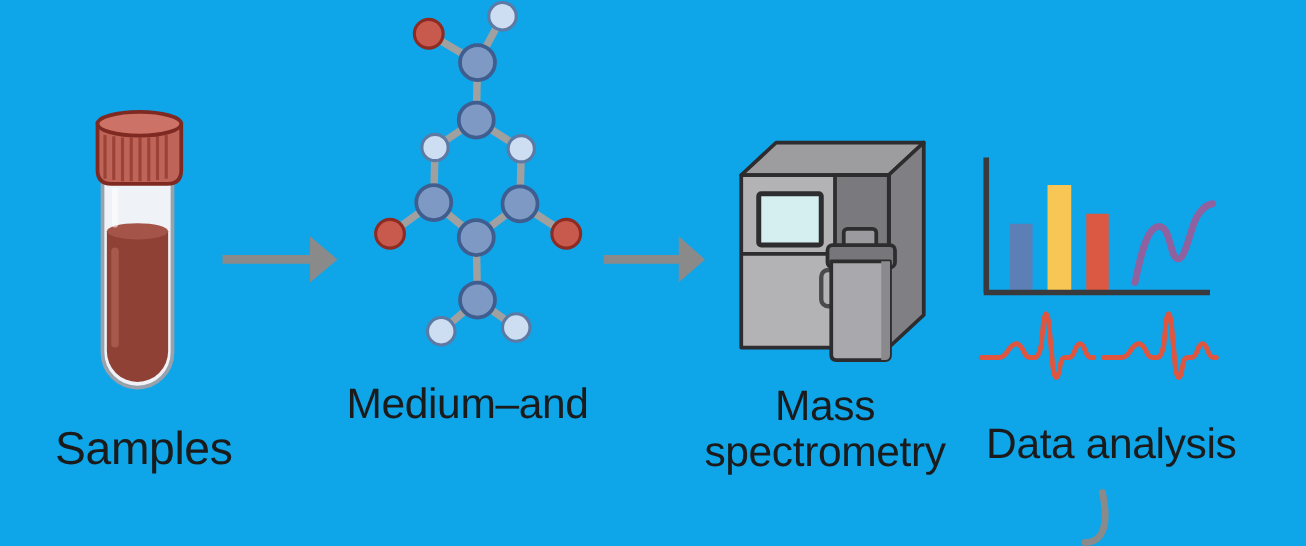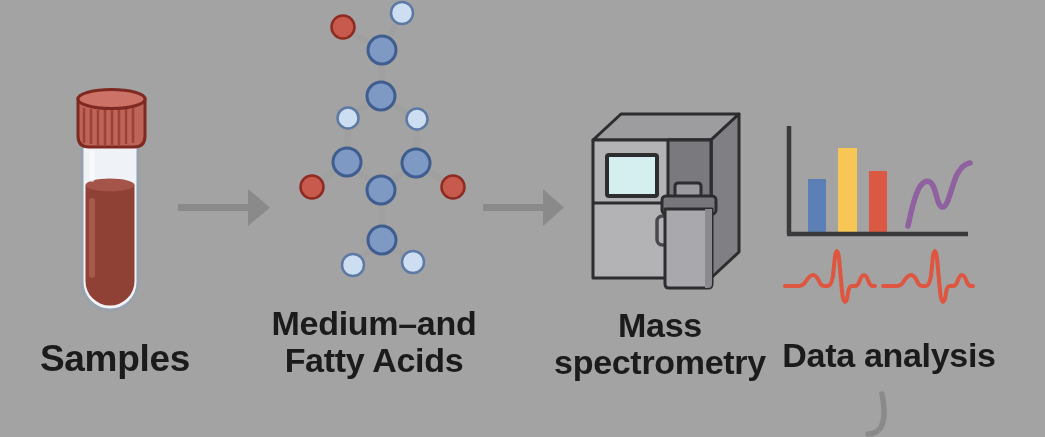--- a/index.html
+++ b/index.html
@@ -1,23 +1,22 @@
 <!DOCTYPE html>
 <html><head>
 <meta charset="utf-8">
 <style>
   html, body { margin: 0; padding: 0; background: #ffffff; }
   .canvas {
     position: relative;
     width: 1045px;
     height: 437px;
-    background: #a3a3a3;
+    background: #0ea5e9;
     overflow: hidden;
     font-family: "Liberation Sans", sans-serif;
-    font-weight: bold;
   }
   .abs { position: absolute; }
   .step-label {
     position: absolute;
     text-align: center;
     color: #1b1b1b;
     letter-spacing: -0.3px;
   }
   .label-lg { font-size: 37px; }
   .label-md { font-size: 34px; line-height: 37px; }
@@ -141,21 +140,20 @@
   </svg>
 
   <svg class="abs" style="left:858px; top:390px;" width="36" height="47" viewBox="0 0 36 47">
     <path d="M24,4 C26,14 27,25 25,32 C23,40 17,44 10,44" fill="none" stroke="#8a8a8a" stroke-width="5.5" stroke-linecap="round"></path>
   </svg>
 
   <div class="step-label label-lg" style="left:25px; top:338px; width:180px;">Samples</div>
 
   <div class="step-label label-md" style="left:244px; top:305px; width:260px;">
     <div>Medium–and</div>
-    <div>Fatty Acids</div>
   </div>
 
   <div class="step-label label-md" style="left:540px; top:307px; width:240px;">
     <div>Mass</div>
     <div>spectrometry</div>
   </div>
 
   <div class="step-label label-md" style="left:758px; top:337px; width:262px;">Data analysis</div>
 
 </div>

